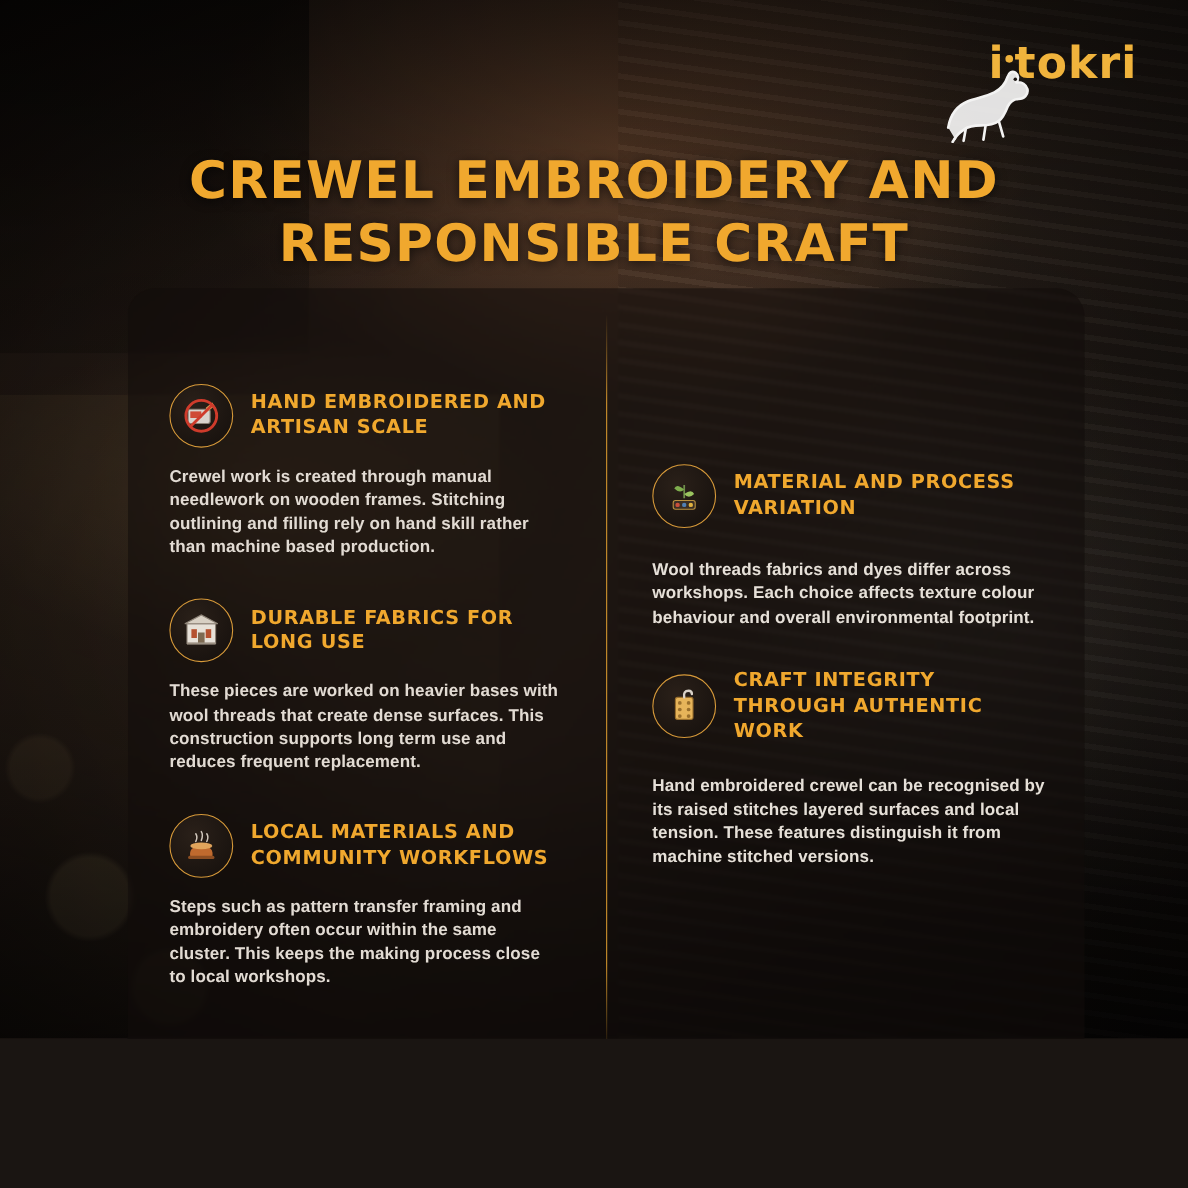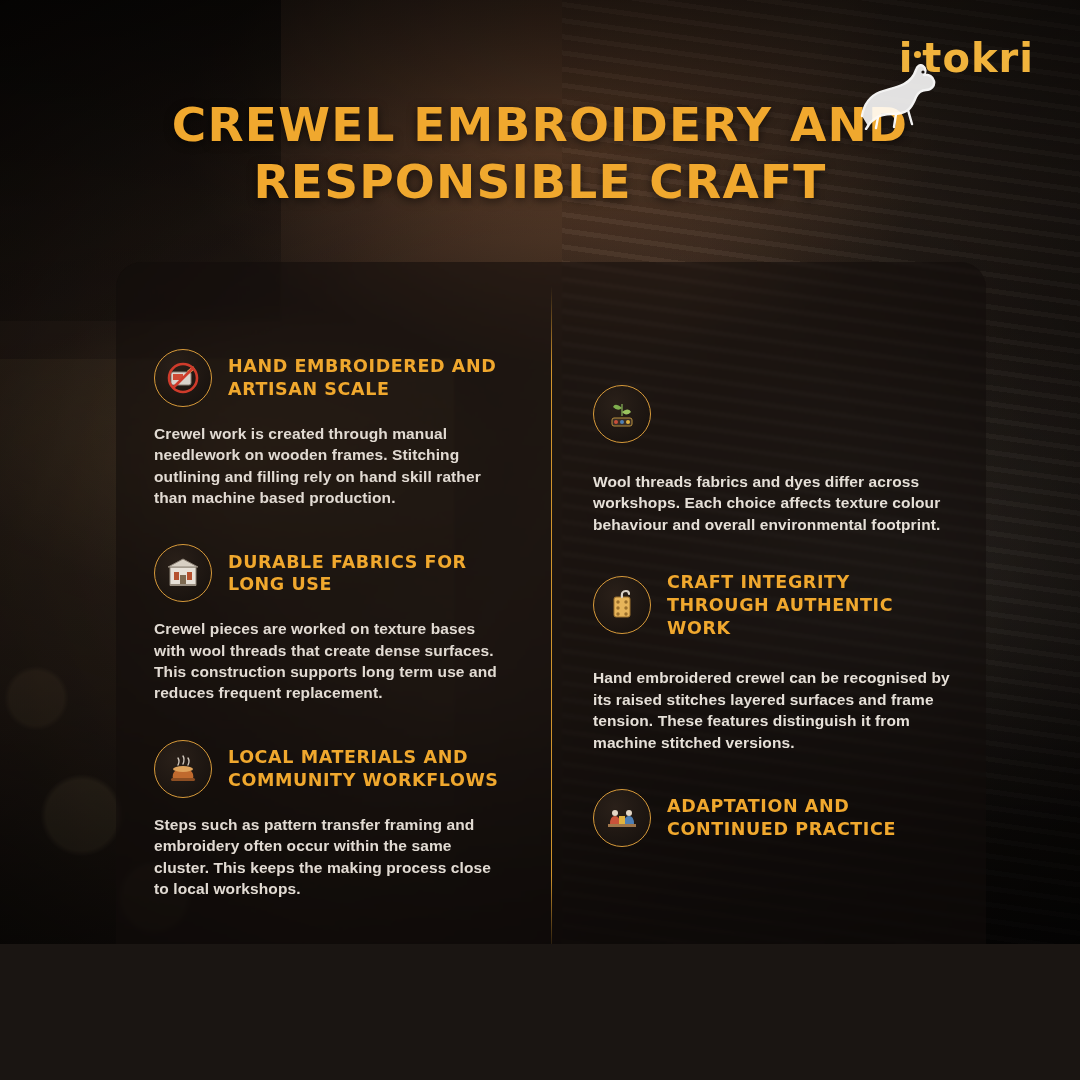--- a/index.html
+++ b/index.html
@@ -115,20 +115,21 @@
   }
   .title {
     font-family: "DejaVu Sans", sans-serif;
     font-size: 47px;
     font-weight: 700;
     letter-spacing: 1.2px;
     line-height: 1.22;
     color: #f0a82e;
     text-shadow: 0 2px 10px rgba(0,0,0,0.6);
     padding: 0 120px;
+    margin-top: 40px;
   }
 
   
   .panel {
     position: absolute;
     left: 116px;
     top: 262px;
     width: 870px;
     height: 718px;
     background: rgba(18,13,10,0.56);
@@ -258,21 +259,21 @@
                 <rect x="7" y="14" width="26" height="18" fill="#e7e1d8" stroke="#8d8377" stroke-width="1"></rect>
                 <path d="M5 14 L20 6 L35 14z" fill="#d8d0c4" stroke="#8d8377" stroke-width="1"></path>
                 <rect x="11" y="19" width="5" height="8" fill="#b5512f"></rect>
                 <rect x="24" y="19" width="5" height="8" fill="#b5512f"></rect>
                 <rect x="17" y="22" width="6" height="10" fill="#7d6a52"></rect>
                 <rect x="7" y="31" width="26" height="2" fill="#9a8f81"></rect>
               </svg>
             </div>
             <div class="item-title">DURABLE FABRICS FOR LONG USE</div>
           </div>
-          <div class="item-body">Crewel pieces are worked on texture bases with wool threads that create dense surfaces. This construction supports long term use and reduces frequent replacement.</div>
+          <div class="item-body">These pieces are worked on heavier bases with wool threads that create dense surfaces. This construction supports long term use and reduces frequent replacement.</div>
         </div>
 
         <div class="item">
           <div class="item-head">
             <div class="icon-badge">
               <svg width="40" height="40" viewBox="0 0 40 40">
                 <path d="M10 30 q-2 -10 10 -10 q12 0 10 10z" fill="#c06a2e"></path>
                 <ellipse cx="20" cy="20" rx="10" ry="3" fill="#e0a45c"></ellipse>
                 <rect x="8" y="29" width="24" height="3" rx="1.5" fill="#8d4e22"></rect>
                 <path d="M15 16 q2 -4 0 -7 M20 15 q2 -5 0 -8 M25 16 q2 -4 0 -7" stroke="#cfc6bb" stroke-width="1.4" fill="none" stroke-linecap="round"></path>
@@ -293,20 +294,21 @@
               <svg width="40" height="40" viewBox="0 0 40 40">
                 <path d="M20 22 L20 10" stroke="#6f8f4a" stroke-width="1.6"></path>
                 <path d="M20 14 q-7 -6 -9 -1 q5 5 9 1z" fill="#7fae4e"></path>
                 <path d="M20 18 q7 -5 9 0 q-5 5 -9 0z" fill="#9ac45f"></path>
                 <rect x="10" y="24" width="20" height="8" rx="2" fill="#3a2e24" stroke="#b9903f" stroke-width="1"></rect>
                 <circle cx="14" cy="28" r="2" fill="#c94f3a"></circle>
                 <circle cx="20" cy="28" r="2" fill="#4e7fb5"></circle>
                 <circle cx="26" cy="28" r="2" fill="#e0b23f"></circle>
               </svg>
             </div>
+            <div class="item-title">MATERIAL AND PROCESS VARIATION</div>
           </div>
           <div class="item-body">Wool threads fabrics and dyes differ across workshops. Each choice affects texture colour behaviour and overall environmental footprint.</div>
         </div>
 
         <div class="item">
           <div class="item-head">
             <div class="icon-badge">
               <svg width="40" height="40" viewBox="0 0 40 40">
                 <rect x="12" y="12" width="16" height="20" rx="2" fill="#e6b45a" stroke="#9a6f2c" stroke-width="1"></rect>
                 <g fill="#9a6f2c">
@@ -315,37 +317,24 @@
                   <circle cx="16" cy="23" r="1.7"></circle>
                     <circle cx="24" cy="23" r="1.7"></circle>
                   <circle cx="16" cy="29" r="1.7"></circle>
                     <circle cx="24" cy="29" r="1.7"></circle>
                 </g>
                 <path d="M20 12 q-1 -6 4 -6 q3 0 3 3" stroke="#d9d2c8" stroke-width="2.2" fill="none" stroke-linecap="round"></path>
               </svg>
             </div>
             <div class="item-title">CRAFT INTEGRITY THROUGH AUTHENTIC WORK</div>
           </div>
-          <div class="item-body">Hand embroidered crewel can be recognised by its raised stitches layered surfaces and frame tension. These features distinguish it from machine stitched versions.</div>
-        </div>
-
-        <div class="item">
-          <div class="item-head">
-            <div class="icon-badge">
-              <svg width="40" height="40" viewBox="0 0 40 40">
-                <rect x="6" y="26" width="28" height="3" fill="#a0764a"></rect>
-                <circle cx="13" cy="15" r="3" fill="#e3d7c6"></circle>
-                <path d="M8 26 q0 -8 5 -8 q5 0 5 8z" fill="#c9533a"></path>
-                <circle cx="27" cy="15" r="3" fill="#e3d7c6"></circle>
-                <path d="M22 26 q0 -8 5 -8 q5 0 5 8z" fill="#4e7fb5"></path>
-                <rect x="17" y="18" width="6" height="8" fill="#e0b23f"></rect>
-              </svg>
-            </div>
-            <div class="item-title">ADAPTATION AND CONTINUED PRACTICE</div>
-          </div>
+          <div class="item-body">Hand embroidered crewel can be recognised by its raised stitches layered surfaces and local tension. These features distinguish it from machine stitched versions.</div>
+        </div>
+
+        <div class="item">
         </div>
 
       </div>
 
     </div>
   </div>
 
 </div>
 
 </body></html>

